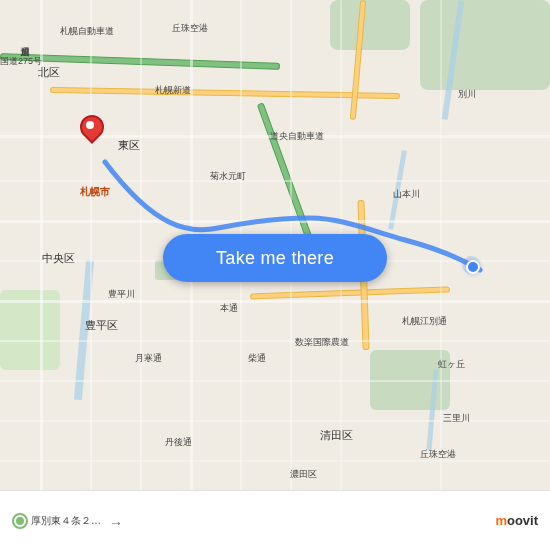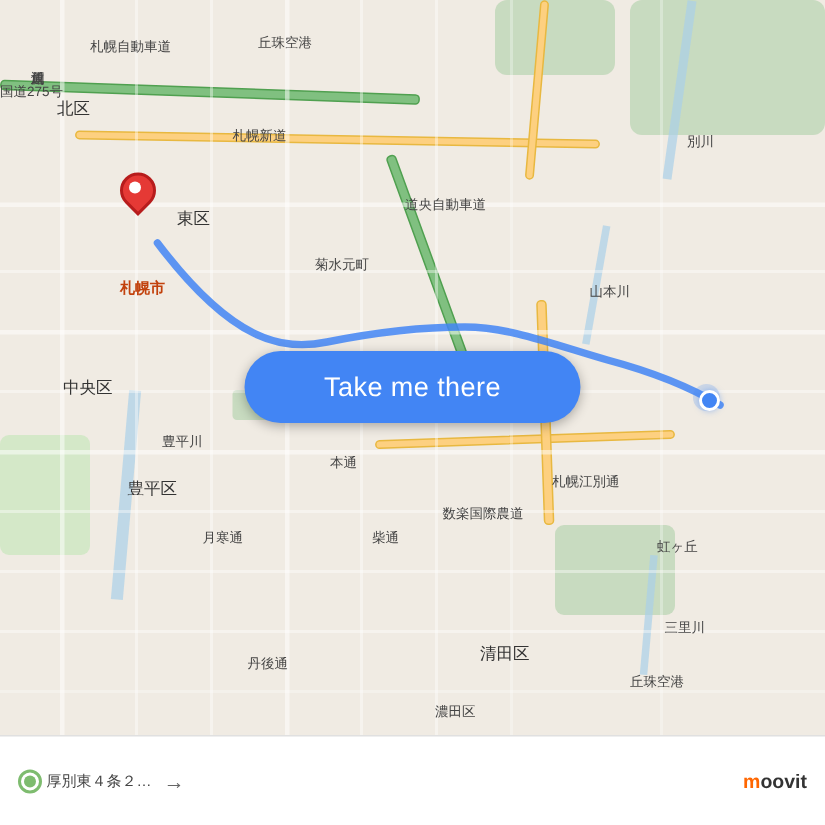--- a/index.html
+++ b/index.html
@@ -290,21 +290,21 @@
   <span class="map-label map-label-district" style="left:195px;top:268px;padding-left:28px;">白石区</span>
   <span class="map-label map-label-district" style="left:85px;top:318px;">豊平区</span>
   <span class="map-label" style="left:108px;top:288px;">豊平川</span>
   <span class="map-label" style="left:220px;top:302px;">本通</span>
   <span class="map-label" style="left:135px;top:352px;">月寒通</span>
   <span class="map-label" style="left:248px;top:352px;">柴通</span>
   <span class="map-label" style="left:165px;top:436px;">丹後通</span>
   <span class="map-label map-label-district" style="left:320px;top:428px;">清田区</span>
   <span class="map-label" style="left:290px;top:468px;">濃田区</span>
   <span class="map-label" style="left:295px;top:336px;text-align:right;">数楽国際農道</span>
-  <span class="map-label" style="left:368px;top:315px;">札幌江別通</span>
+  <span class="map-label" style="left:368px;top:315px;padding-left:34px;">札幌江別通</span>
   <span class="map-label" style="left:393px;top:188px;">山本川</span>
   <span class="map-label" style="left:458px;top:88px;">別川</span>
   <span class="map-label" style="left:438px;top:358px;">虹ヶ丘</span>
   <span class="map-label" style="left:443px;top:412px;">三里川</span>
   <span class="map-label" style="left:420px;top:448px;">丘珠空港</span>
 
   <div class="pin-red" style="left:78px;top:115px;"></div>
 
   <div class="pin-blue" style="left:462px;top:256px;"></div>
 

